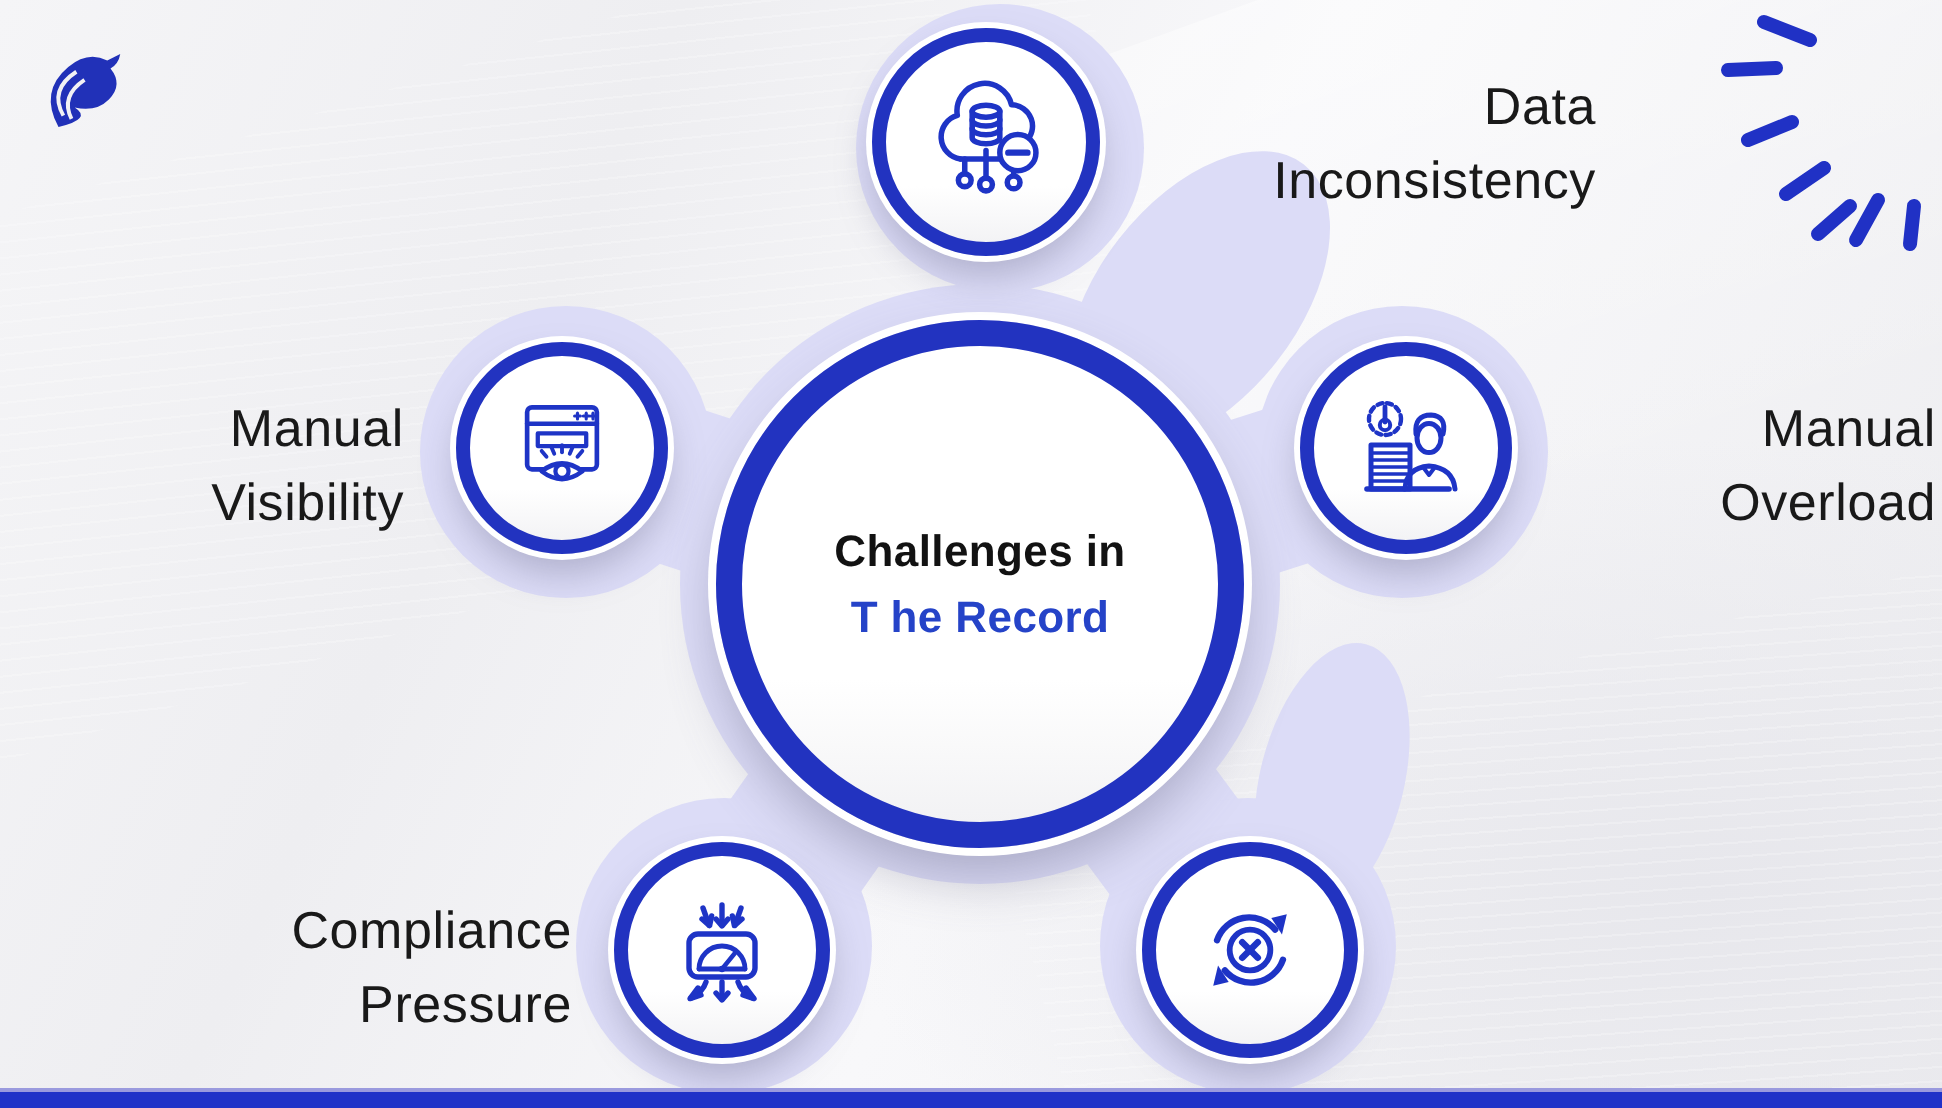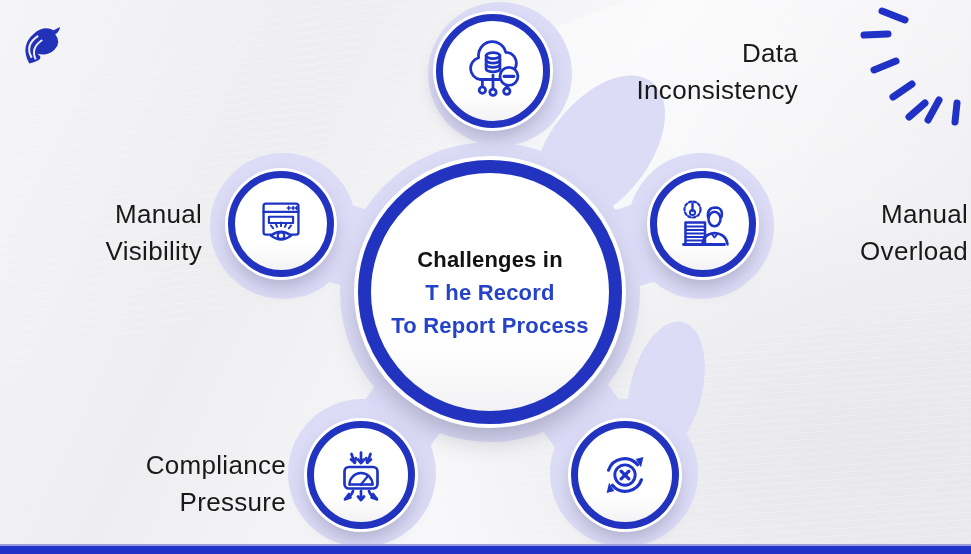--- a/index.html
+++ b/index.html
@@ -97,21 +97,20 @@
 
   <svg class="logo" width="52" height="52" viewBox="0 0 64 64">
     <path fill="#2131b8" d="M20 56 Q8 34 26 19 Q38 9 50 15 L58 11 Q57 17 52 20 Q60 30 51 39 Q43 47 30 44 Q41 51 20 56 Z"></path>
     <path fill="none" stroke="#f1f1f4" stroke-width="2.4" d="M23 49 Q14 33 31 22"></path>
     <path fill="none" stroke="#f1f1f4" stroke-width="2.4" d="M28 51 Q21 37 36 27"></path>
   </svg>
 
   <div class="circle center-circle">
     <div class="center-title ct-black">Challenges in</div>
     <div class="center-title ct-blue">T he Record</div>
-    <div class="center-title ct-blue">To Report Process</div>
   </div>
 
   <div class="circle satellite sat-top">
     <svg class="icon" width="68" height="68" viewBox="0 0 64 64">
       <g fill="none" stroke="#1e34c6" stroke-width="2.6" stroke-linecap="round" stroke-linejoin="round">
         <path d="M20 40 a10.5 10.5 0 0 1 -1.5 -20.5 a13 13 0 0 1 25.5 -5 a10 10 0 0 1 6.5 17.5"></path>
         <line x1="20" y1="40" x2="40" y2="40"></line>
         <ellipse cx="32" cy="17.5" rx="6.5" ry="2.8"></ellipse>
         <path d="M25.5 17.5 V30 a6.5 2.8 0 0 0 13 0 V17.5"></path>
         <path d="M25.5 21.7 a6.5 2.8 0 0 0 13 0"></path>

